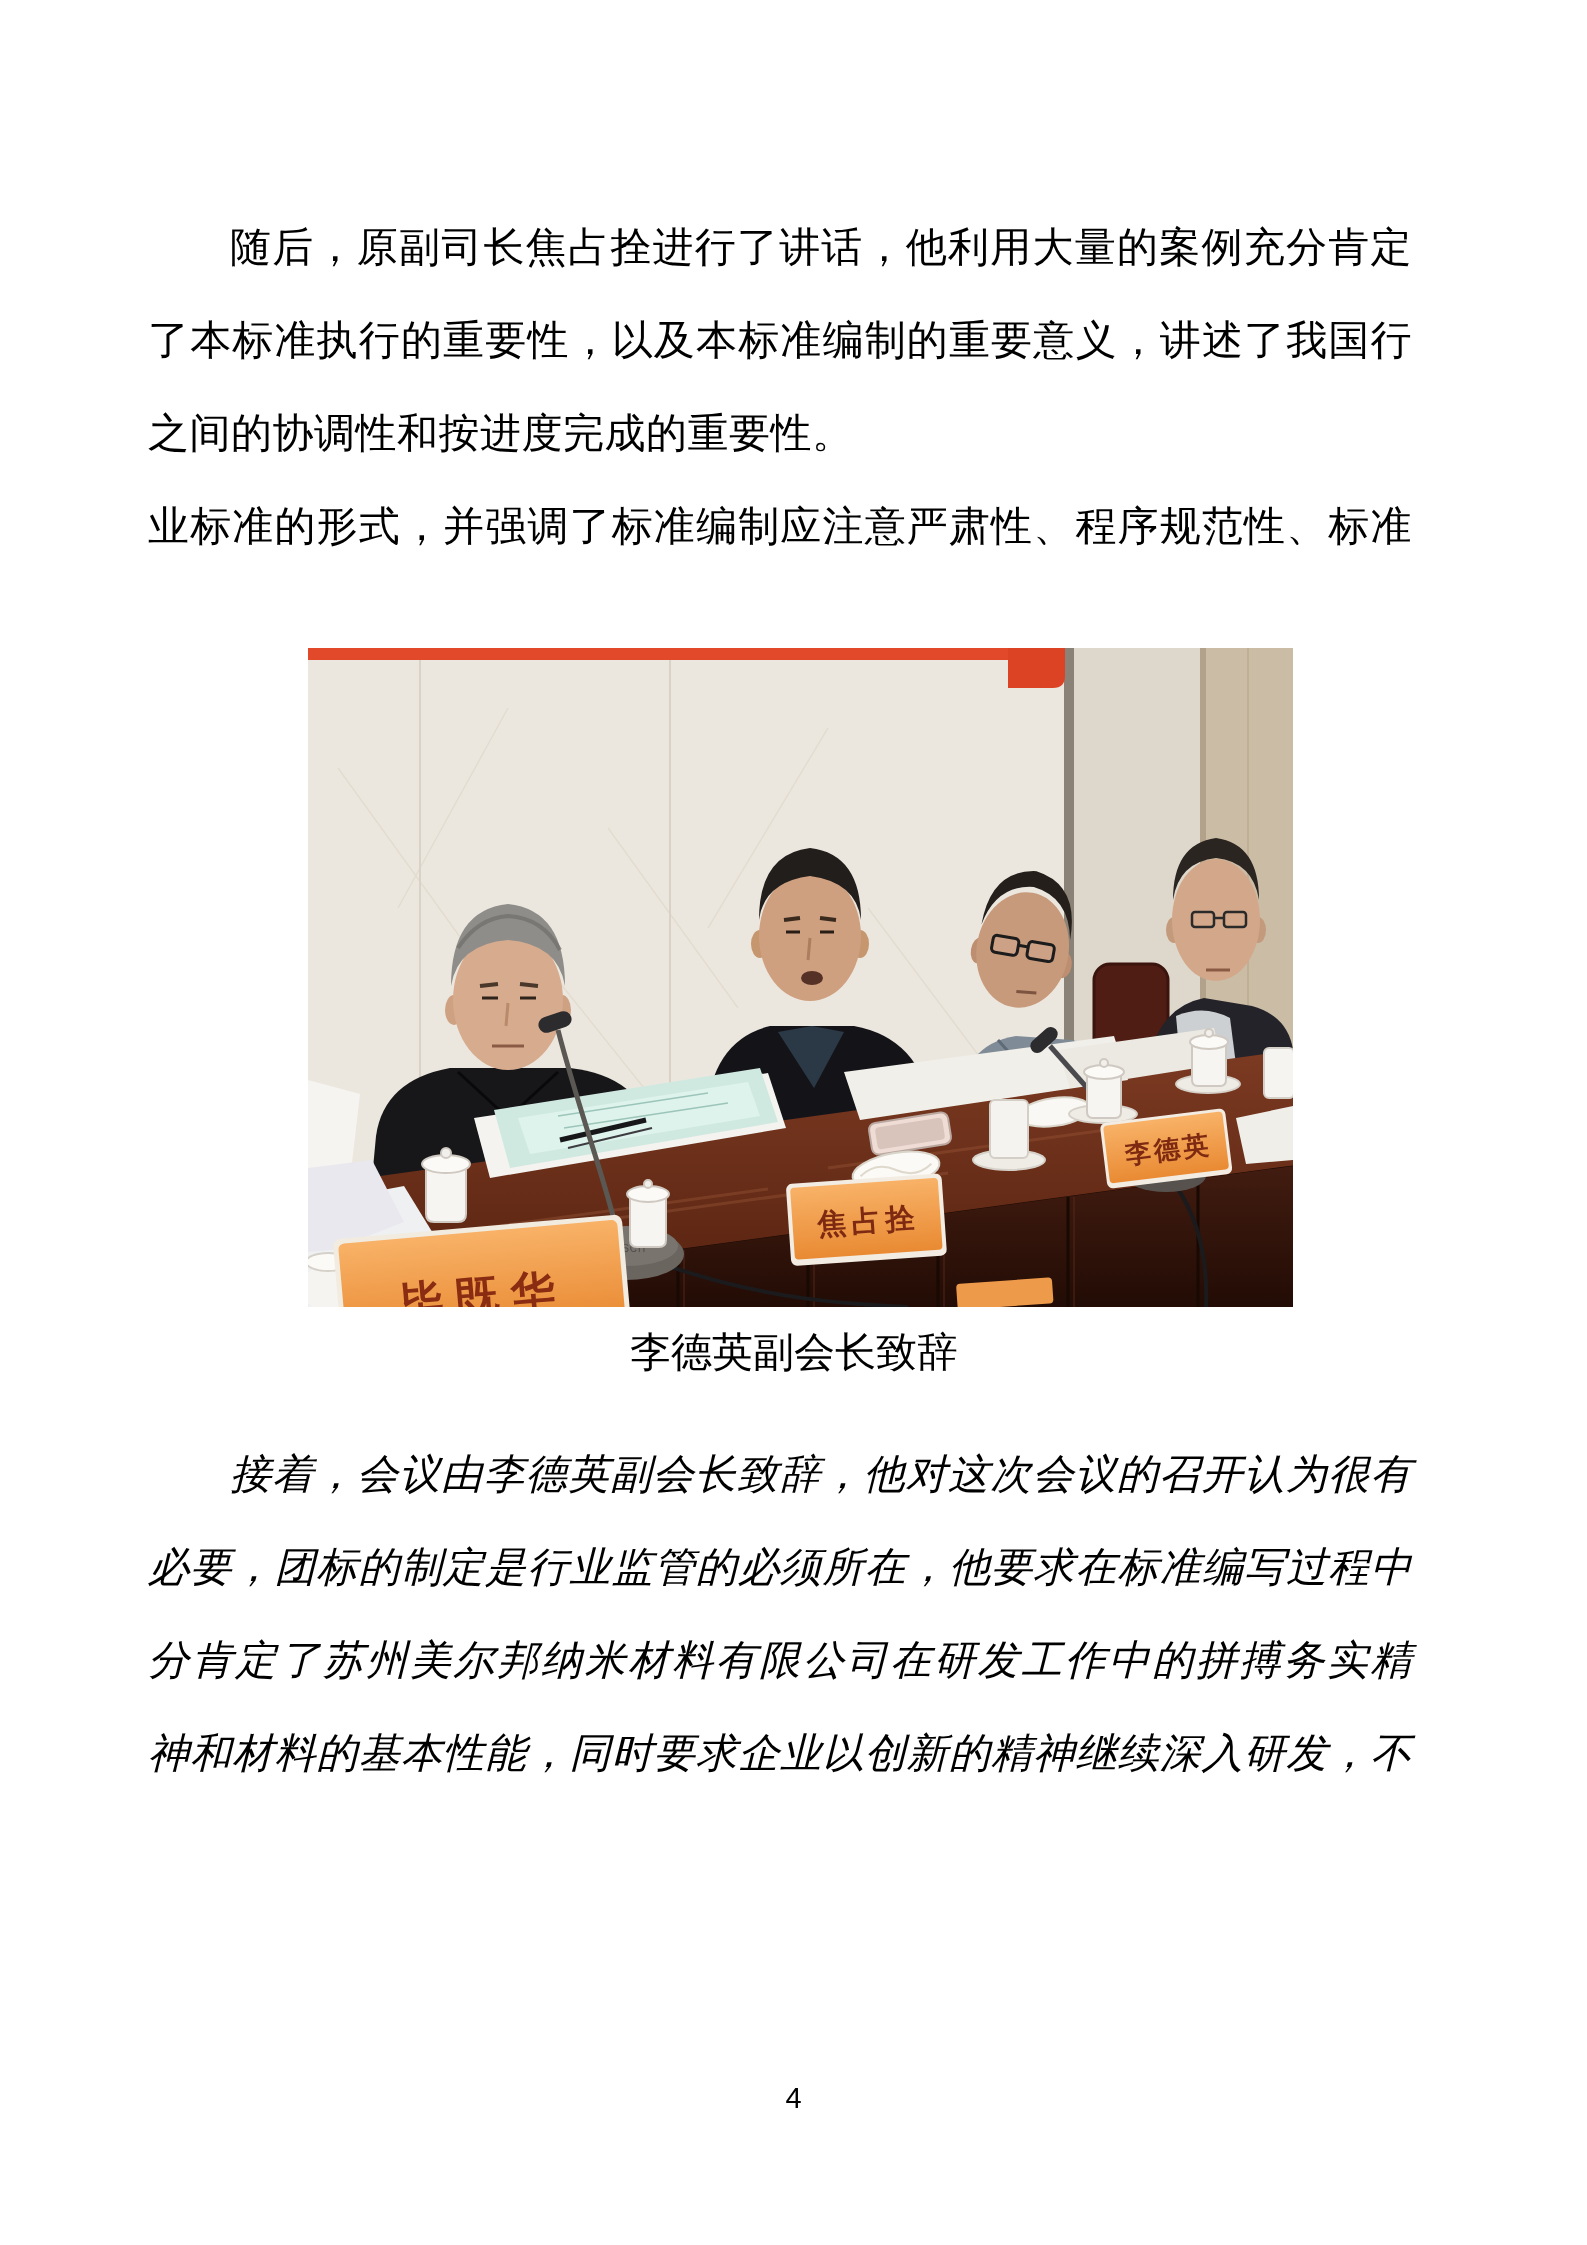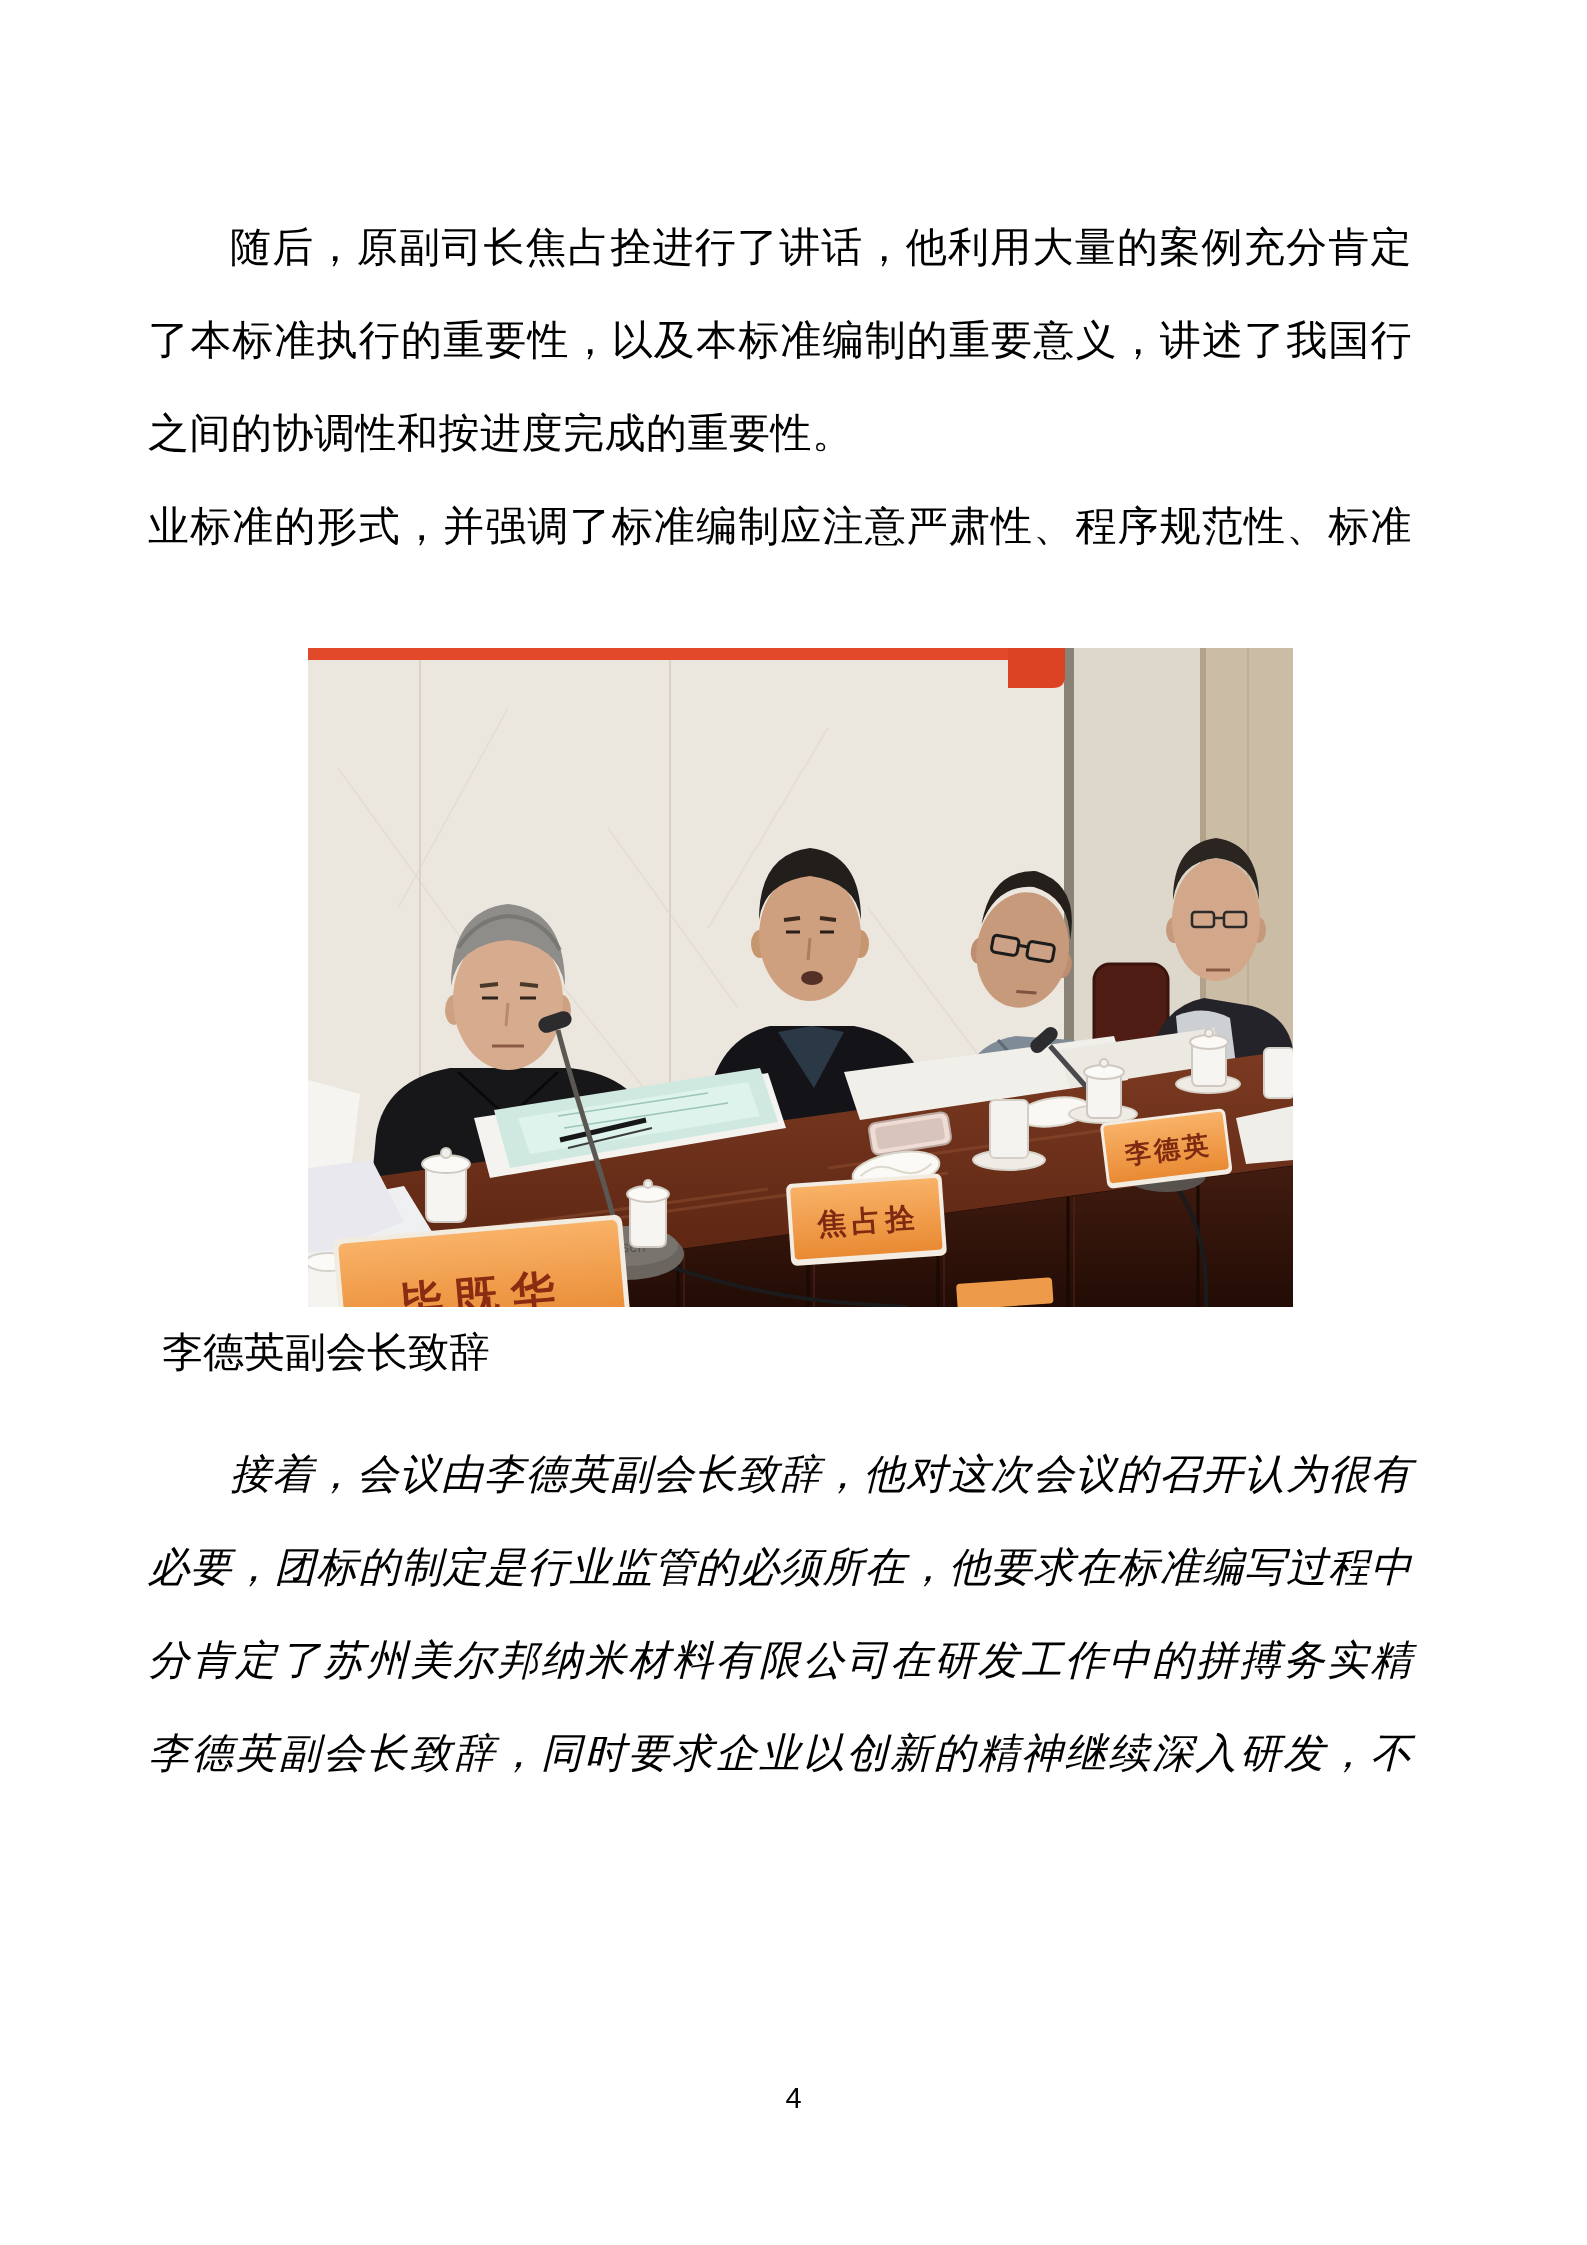--- a/index.html
+++ b/index.html
@@ -18,21 +18,21 @@
     letter-spacing:0.5px;
   }
   .para .line.indent{text-indent:82px;}
   .para .line.last{text-align-last:left;}
   .para1{top:201px;}
   .para2{top:1428px;font-style:italic;}
   .photo-wrap{position:absolute;left:308px;top:648px;width:985px;height:659px;}
   .photo-wrap svg{display:block;}
   .caption{
     position:absolute;left:162px;top:1326px;width:1264px;
-    height:52px;line-height:52px;font-size:41px;
+    height:52px;line-height:52px;font-size:41px;text-align:center;
   }
   .pagenum{
     position:absolute;left:0;top:2082px;width:1587px;
     text-align:center;font-size:29px;
     font-family:"Liberation Sans","DejaVu Sans",sans-serif;
   }
   .card-text{
     font-family:"Liberation Serif","DejaVu Serif",serif;
     font-weight:bold;
   }
@@ -292,18 +292,18 @@
       </g>
     </svg>
   </div>
 
   <div class="caption">李德英副会长致辞</div>
 
   <div class="para para2">
     <div class="line indent">接着，会议由李德英副会长致辞，他对这次会议的召开认为很有</div>
     <div class="line">必要，团标的制定是行业监管的必须所在，他要求在标准编写过程中</div>
     <div class="line">分肯定了苏州美尔邦纳米材料有限公司在研发工作中的拼搏务实精</div>
-    <div class="line">李德英副会长致辞，同时要求企业以创新的精神继续深入研发，不</div>
+    <div class="line">神和材料的基本性能，同时要求企业以创新的精神继续深入研发，不</div>
   </div>
 
   <div class="pagenum">4</div>
 
 </div>
 
 </body></html>

